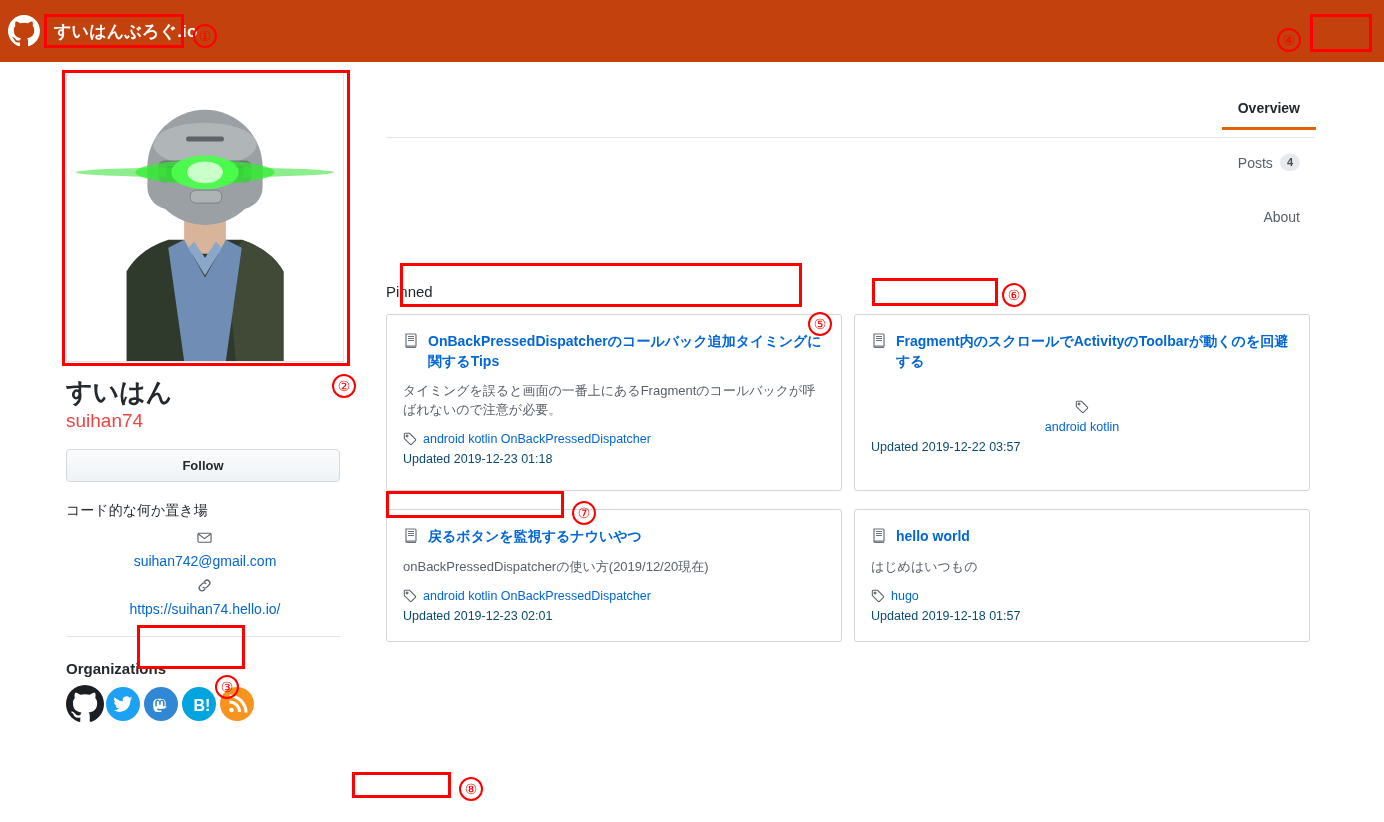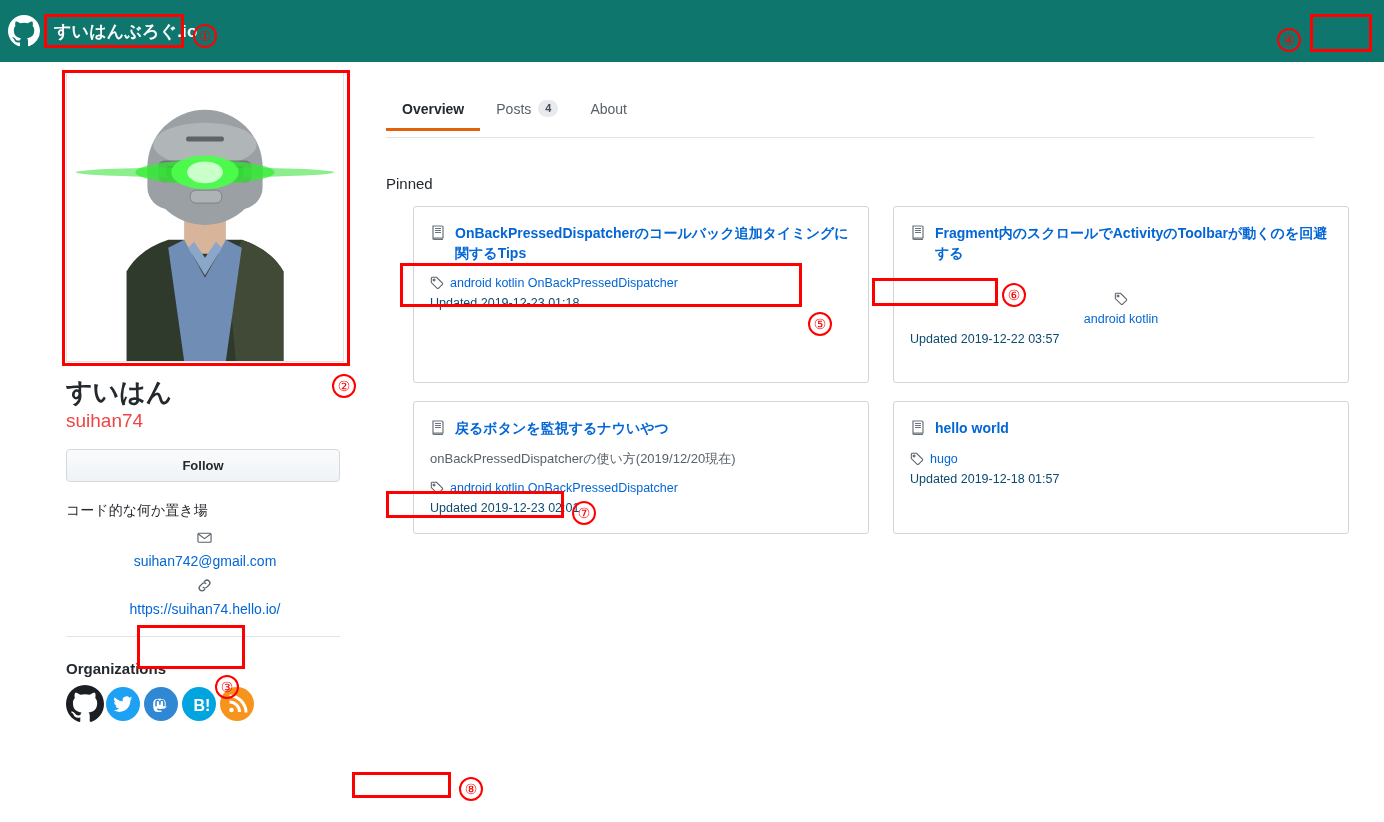--- a/index.html
+++ b/index.html
@@ -6,21 +6,21 @@
   html, body {
     width: 1384px; height: 822px;
     font-family: "Liberation Sans", "DejaVu Sans", sans-serif;
     background: #ffffff; color: #24292e; overflow: hidden;
   }
   #page { position: relative; width: 1384px; height: 822px; }
 
   
   .topbar {
     position: absolute; left: 0; top: 0; width: 1384px; height: 62px;
-    background: #0f766e; display: flex; align-items: center;
+    background: #c2410c; display: flex; align-items: center;
   }
   .topbar-logo { margin-left: 8px; display: flex; align-items: center; }
   .topbar-title {
     color: #ffffff; font-size: 17px; font-weight: bold;
     margin-left: 14px; letter-spacing: .2px; white-space: nowrap;
   }
 
   
   .sidebar { position: absolute; left: 66px; top: 72px; width: 278px; }
   .avatar-wrap {
@@ -54,41 +54,40 @@
     width: 274px; height: 1px; background: #e1e4e8; margin-top: 19px;
   }
   .orgs-title {
     font-size: 15px; font-weight: bold; color: #24292e; margin-top: 23px;
   }
   .orgs-row { display: flex; align-items: center; gap: 0px; margin-top: 8px; }
   .org-icon { width: 38px; height: 38px; display:block; }
 
   
   .main { position: absolute; left: 386px; top: 92px; width: 930px; }
-  .tabs { display: flex; align-items: flex-end; gap: 0; position: relative; }
+  .tabs { display: flex; align-items: flex-end; gap: 16px; position: relative; flex-direction: column; }
   .tab {
     font-size: 14px; color: #586069; padding: 8px 16px 11px 16px;
     cursor: pointer; display: flex; align-items: center; gap: 7px;
     border-bottom: 3px solid transparent; white-space: nowrap;
   }
   .tab.active { color: #24292e; font-weight: bold; border-bottom-color: #e36209; }
   .tab-badge {
     background: #e8eaed; color: #444d56; border-radius: 20px;
     font-size: 11px; font-weight: 600; padding: 2px 7px; line-height: 1.2;
   }
   .tabs-rule {
     position: absolute; left: 0; top: 45px; width: 928px; height: 1px;
     background: #e1e4e8;
   }
   .pinned-label { font-size: 15px; color: #24292e; margin-top: 44px; }
 
   .cards {
-    display: grid; grid-template-columns: 456px 456px; gap: 18px 24px;
+    display: grid; grid-template-columns: 456px 456px; gap: 18px 12px;
     margin-top: 14px;
-    margin-left: 27px;
   }
   .card {
     border: 1px solid #d1d5da; border-radius: 3px;
     padding: 16px; background: #ffffff;
   }
   .card-tall { min-height: 177px; }
   .card-short { min-height: 133px; }
   .card-head { display: flex; gap: 9px; align-items: flex-start; }
   .card-icon { color: #6a737d; flex: 0 0 auto; margin-top: 2px; }
   .card-title {
@@ -278,20 +277,21 @@
         <div class="card-head">
           <span class="card-icon">
             <svg width="16" height="16" viewBox="0 0 16 16" fill="#6a737d">
               <path d="M3 1h9a1 1 0 011 1v11H4.5A1.5 1.5 0 003 14.5V1z" fill="none" stroke="#6a737d" stroke-width="1.2"></path>
               <path d="M3 13.5h10V15H4.2A1.2 1.2 0 013 13.8z" fill="#6a737d"></path>
               <path d="M5 3.5h6M5 5.5h6M5 7.5h6" stroke="#6a737d" stroke-width="1"></path>
             </svg>
           </span>
           <a class="card-title">OnBackPressedDispatcherのコールバック追加タイミングに関するTips</a>
         </div>
+        <div class="card-desc">タイミングを誤ると画面の一番上にあるFragmentのコールバックが呼ばれないので注意が必要。</div>
         <div class="card-tags">
           <span class="tag-icon">
             <svg width="14" height="14" viewBox="0 0 16 16" fill="none" stroke="#586069" stroke-width="1.2">
               <path d="M1.5 7.5V2.3a.8.8 0 01.8-.8h5.2l6.7 6.7a.9.9 0 010 1.3l-4.6 4.6a.9.9 0 01-1.3 0z"></path>
               <circle cx="4.6" cy="4.6" r="1.1"></circle>
             </svg>
           </span>
           <a>android kotlin OnBackPressedDispatcher</a>
         </div>
         <div class="card-updated">Updated 2019-12-23 01:18</div>
@@ -348,20 +348,21 @@
         <div class="card-head">
           <span class="card-icon">
             <svg width="16" height="16" viewBox="0 0 16 16" fill="#6a737d">
               <path d="M3 1h9a1 1 0 011 1v11H4.5A1.5 1.5 0 003 14.5V1z" fill="none" stroke="#6a737d" stroke-width="1.2"></path>
               <path d="M3 13.5h10V15H4.2A1.2 1.2 0 013 13.8z" fill="#6a737d"></path>
               <path d="M5 3.5h6M5 5.5h6M5 7.5h6" stroke="#6a737d" stroke-width="1"></path>
             </svg>
           </span>
           <a class="card-title">hello world</a>
         </div>
+        <div class="card-desc">はじめはいつもの</div>
         <div class="card-tags">
           <span class="tag-icon">
             <svg width="14" height="14" viewBox="0 0 16 16" fill="none" stroke="#586069" stroke-width="1.2">
               <path d="M1.5 7.5V2.3a.8.8 0 01.8-.8h5.2l6.7 6.7a.9.9 0 010 1.3l-4.6 4.6a.9.9 0 01-1.3 0z"></path>
               <circle cx="4.6" cy="4.6" r="1.1"></circle>
             </svg>
           </span>
           <a>hugo</a>
         </div>
         <div class="card-updated">Updated 2019-12-18 01:57</div>

